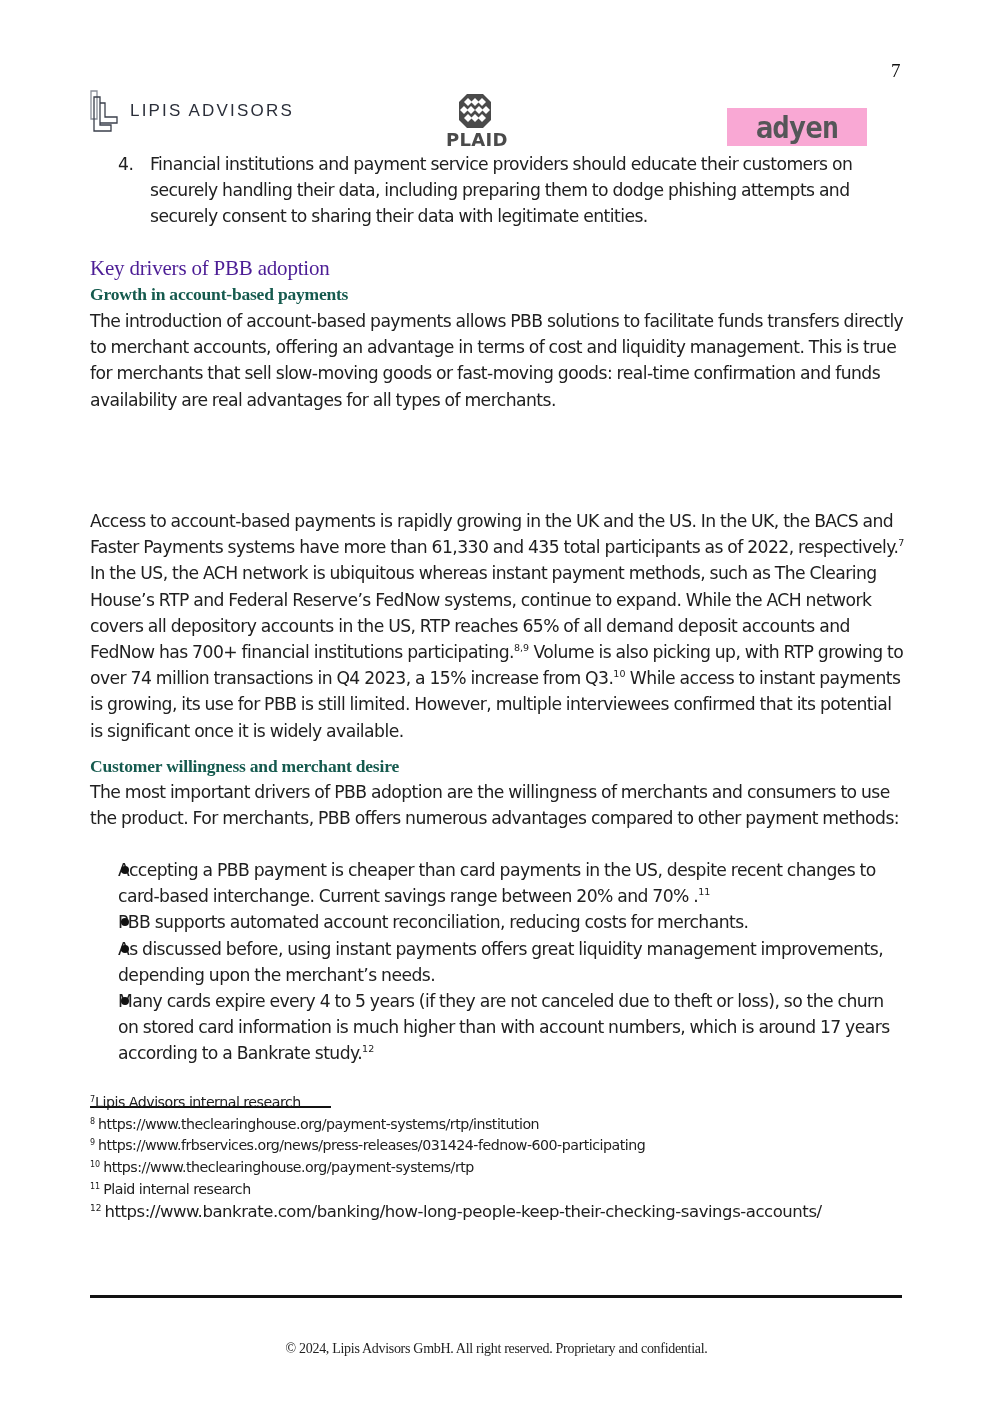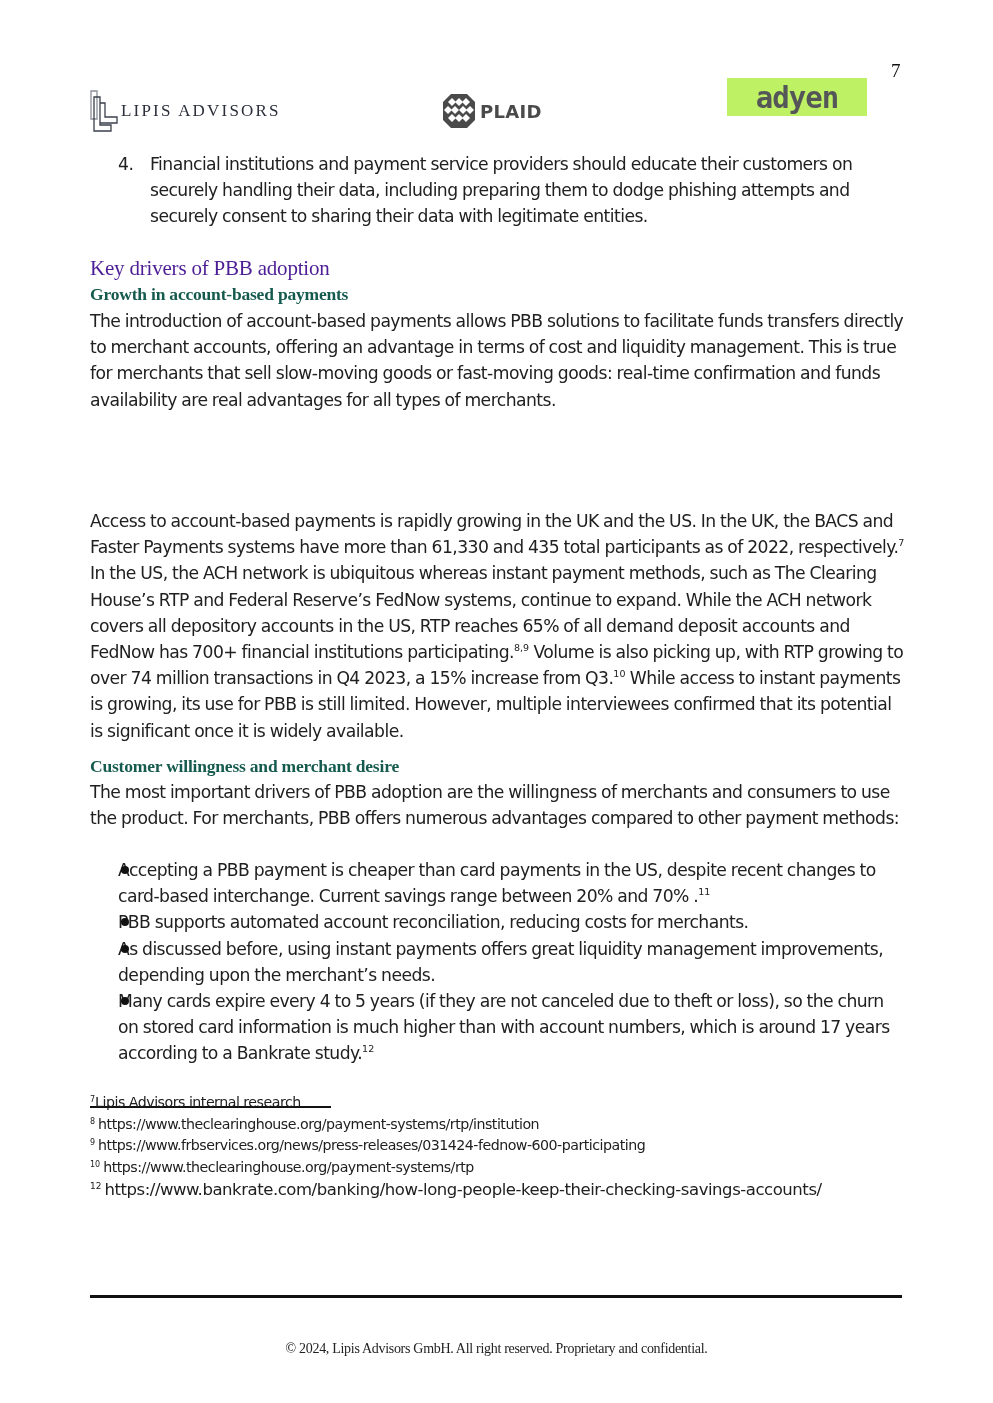--- a/index.html
+++ b/index.html
@@ -5,26 +5,26 @@
   html, body { margin: 0; padding: 0; background: #ffffff; }
   body { width: 993px; height: 1403px; position: relative; overflow: hidden;
          font-family: "DejaVu Sans", sans-serif; color: #1f1f1f; }
 
   .page-number { position: absolute; left: 891px; top: 60px;
                  font-family: "Liberation Serif", serif; font-size: 19px; color: #111; }
 
   
   .logo { position: absolute; display: flex; align-items: center; }
   .logo-lipis { left: 89px; top: 89px; }
-  .logo-lipis .word { font-family: Liberation Serif, serif; font-size: 17px; letter-spacing: 2.2px;
-                      color: #2b2f3a; margin-left: 0; font-weight: 400; }
-  .logo-plaid { left: 442px; top: 93px; }
+  .logo-lipis .word { font-family: Liberation Sans, sans-serif; font-size: 17px; letter-spacing: 2.2px;
+                      color: #2b2f3a; margin-left: 9px; font-weight: 400; }
+  .logo-plaid { left: 442px; top: 93px; flex-direction: column; }
   .logo-plaid .word { font-family: "DejaVu Sans", sans-serif; font-weight: 700; font-size: 18px;
                       color: #4a4a4a; margin-left: 4px; letter-spacing: 0.3px; }
-  .logo-adyen { left: 727px; top: 78px; width: 140px; height: 38px; background: #bef264;
+  .logo-adyen { left: 727px; top: 108px; width: 140px; height: 38px; background: #f9a8d4;
                 justify-content: center; }
   .logo-adyen .word { font-family: "DejaVu Sans Mono", monospace; font-weight: 700; font-size: 29px;
                       color: #555658; letter-spacing: -1px; transform: scaleY(1.05); }
 
   
   .p { position: absolute; left: 90px; width: 815px; font-size: 17.2px; line-height: 26.2px;
        color: #202020; letter-spacing: -0.55px; word-spacing: -0.5px; }
   .p sup { font-size: 9.5px; line-height: 0; vertical-align: 7px; letter-spacing: 0; }
 
   .numbered { position: absolute; left: 118px; top: 151px; width: 785px;
@@ -133,17 +133,18 @@
     <span class="txt"><span>Many cards expire every 4 to 5 years (if they are not canceled due to theft or loss), so the churn on stored card information is much higher than with account numbers, which is around 17 years according to a Bankrate study.</span><sup>12</sup></span>
   </li>
 </ul>
 
 <div class="fn-rule"></div>
 <div class="footnotes">
   <div class="fn first"><sup>7</sup><span>Lipis Advisors internal research</span></div>
   <div class="fn"><sup>8</sup><span>https://www.theclearinghouse.org/payment-systems/rtp/institution</span></div>
   <div class="fn"><sup>9</sup><span>https://www.frbservices.org/news/press-releases/031424-fednow-600-participating</span></div>
   <div class="fn"><sup>10</sup><span>https://www.theclearinghouse.org/payment-systems/rtp</span></div>
+  <div class="fn"><sup>11</sup><span>Plaid internal research</span></div>
   <div class="fn big"><sup>12</sup><span>https://www.bankrate.com/banking/how-long-people-keep-their-checking-savings-accounts/</span></div>
 </div>
 
 <div class="footer-rule"></div>
 <div class="footer">© 2024, Lipis Advisors GmbH. All right reserved. Proprietary and confidential.</div>
 
 </body></html>

